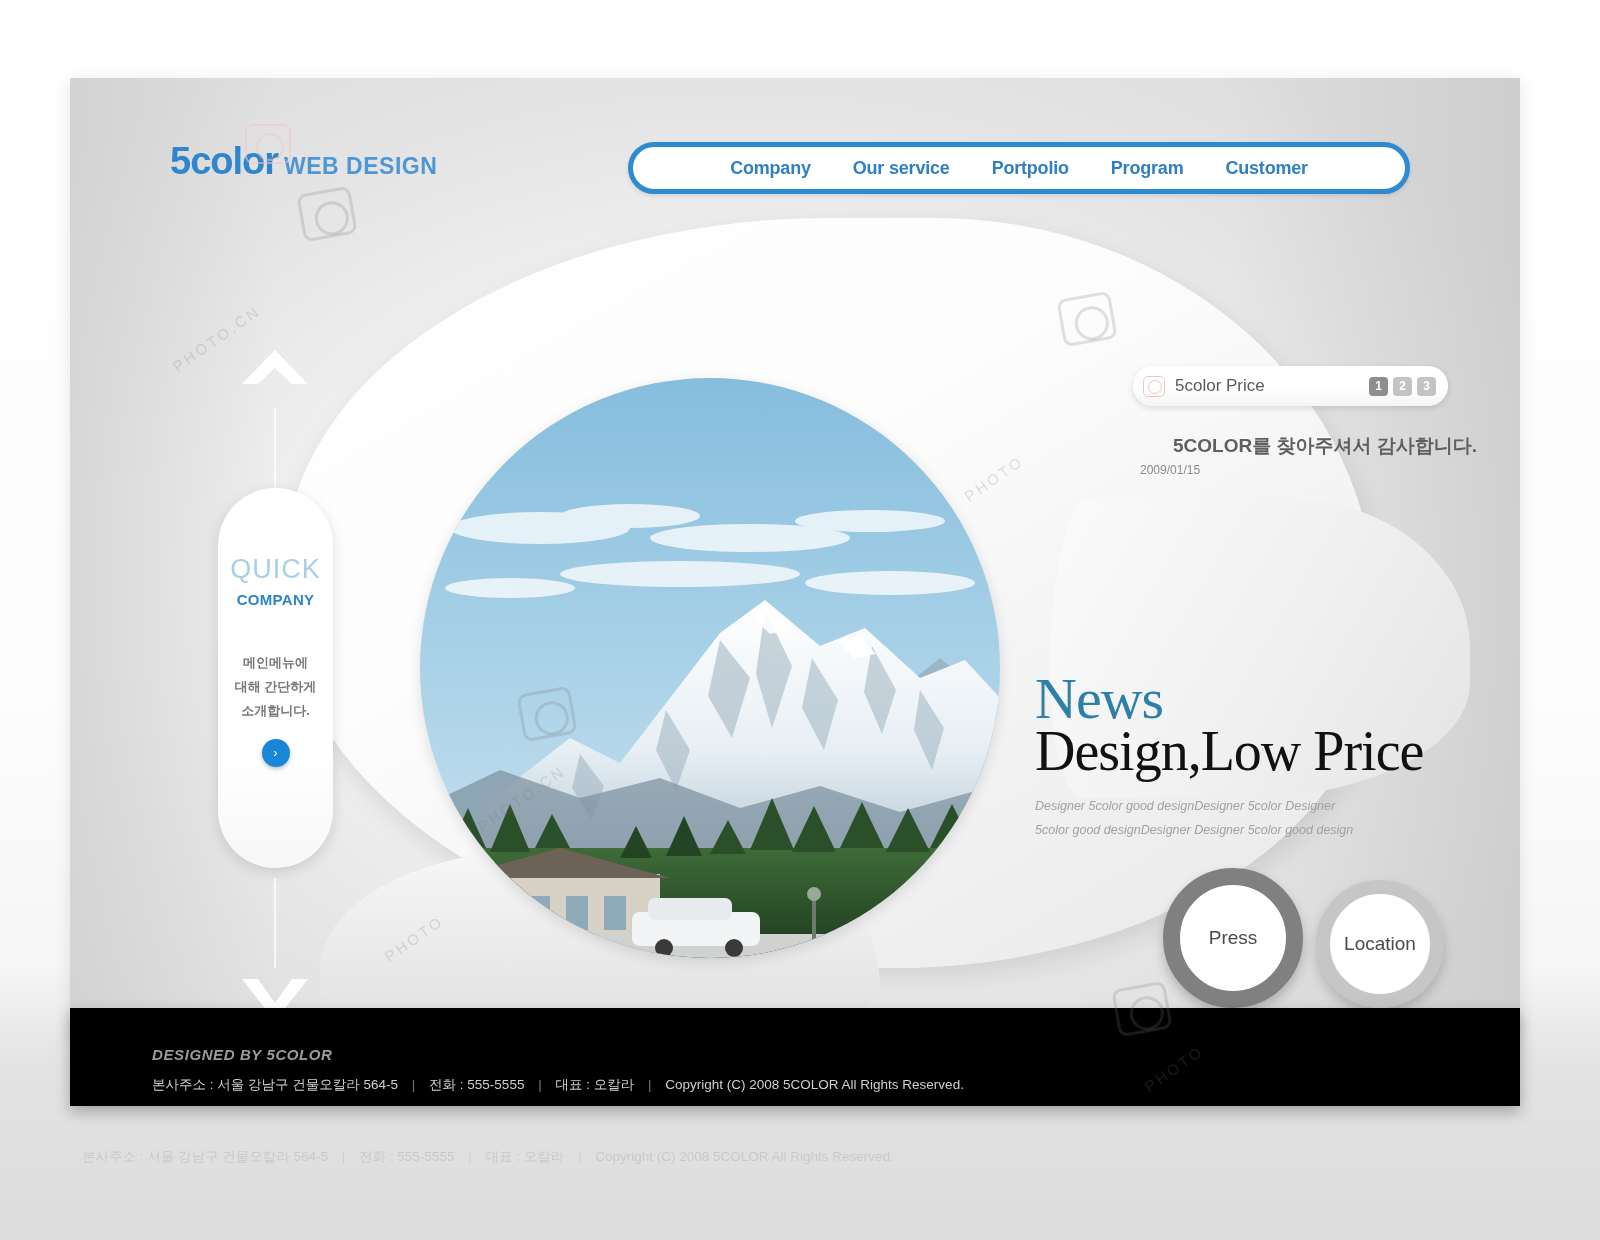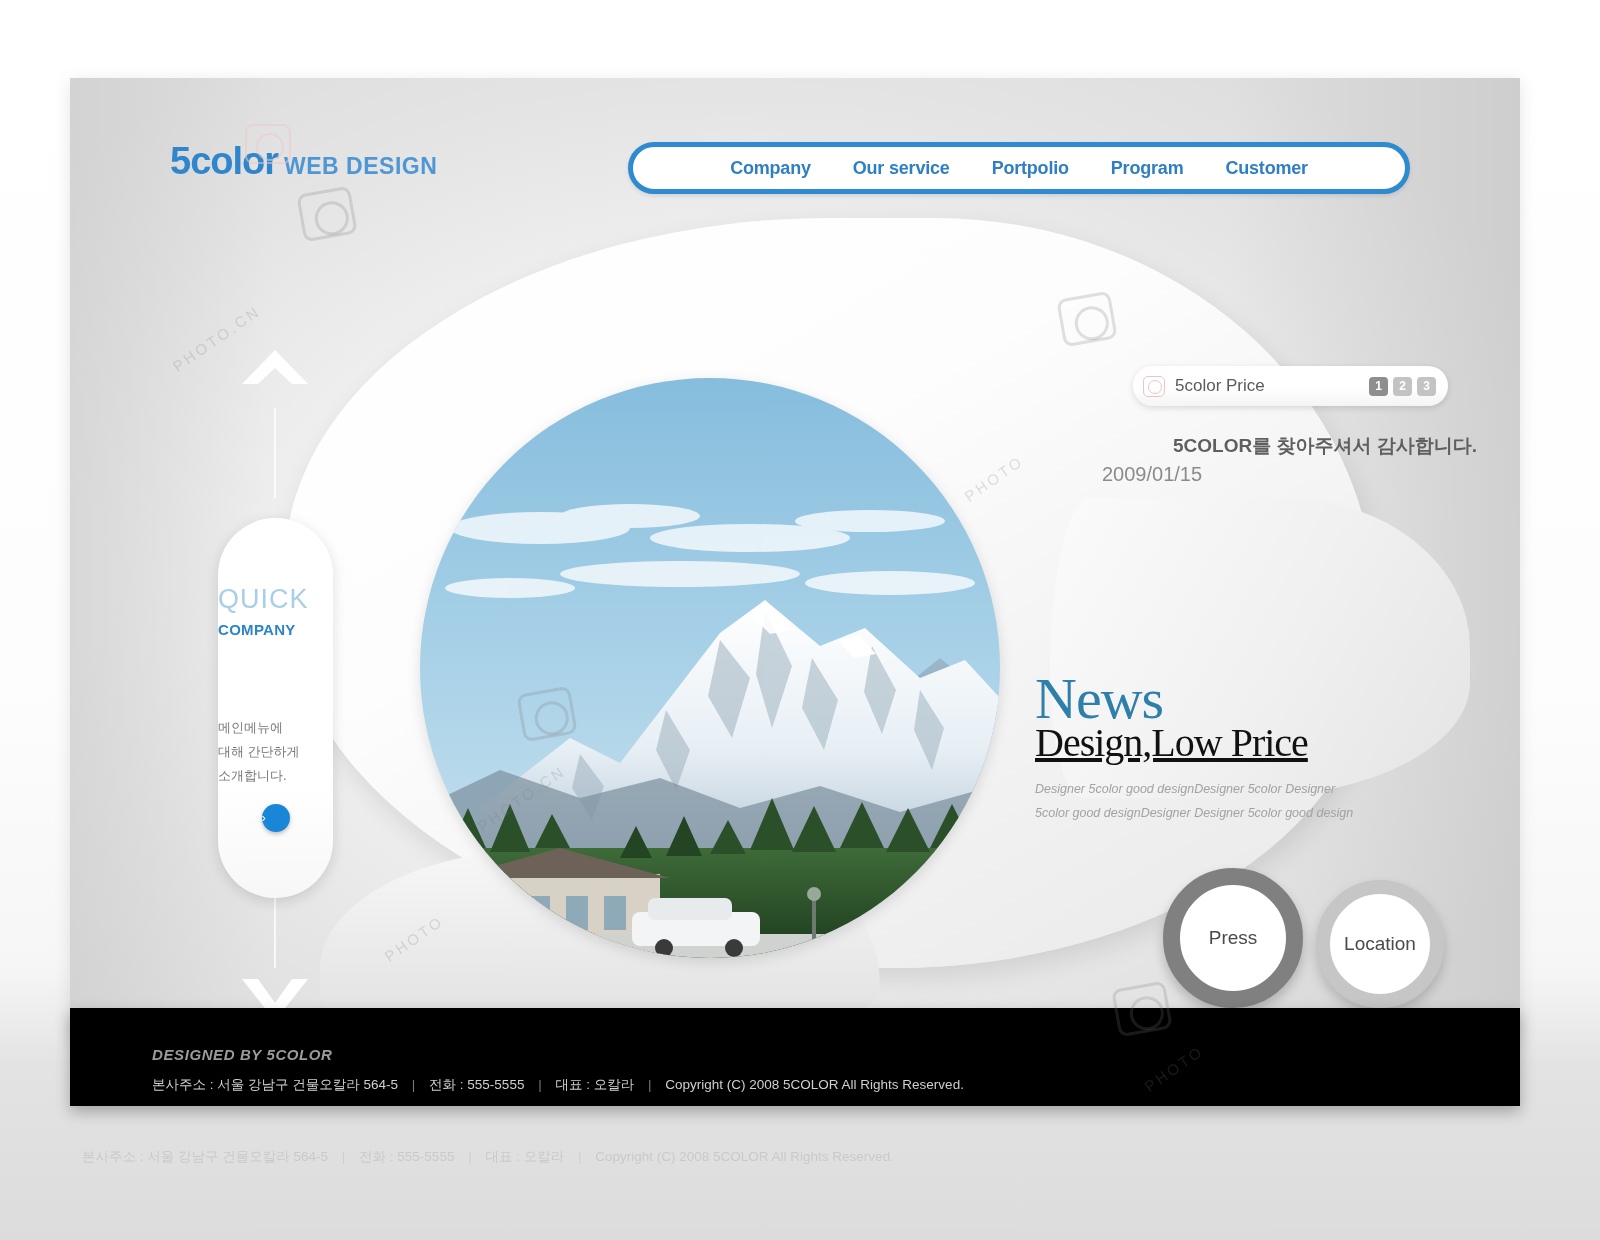--- a/index.html
+++ b/index.html
@@ -138,39 +138,39 @@
     border-radius: 50%;
     z-index: 6;
     overflow: hidden;
     box-shadow: inset 0 0 24px rgba(0,0,0,0.10), 0 4px 14px rgba(0,0,0,0.12);
   }
   .hero-photo svg { display:block; width:100%; height:100%; }
 
   
   .quick-panel {
     position: absolute;
-    left: 148px; top: 440px;
+    left: 148px; top: 410px;
     width: 115px; height: 380px;
     background: linear-gradient(to bottom,#ffffff 0%,#ffffff 70%,#f7f7f7 100%);
     border-radius: 58px;
     z-index: 7;
     box-shadow: 0 4px 14px rgba(0,0,0,0.13);
-    text-align: left;
+    text-align: center;
   }
   .quick-title {
     margin-top: 66px;
     font-size: 27px; color: #a8cfe8; letter-spacing: 1px;
   }
   .quick-sub {
     margin-top: 6px;
     font-size: 15px; font-weight: bold; color: #2c84cc; letter-spacing: .3px;
   }
   .quick-desc {
-    margin-top: 78px;
-    font-size: 13px; color: #777; line-height: 1.85;
+    margin-top: 43px;
+    font-size: 13px; color: #777; line-height: 1.85; font-weight: bold;
   }
   .quick-go {
     margin: 16px auto 0;
     width: 28px; height: 28px; border-radius: 50%;
     background: #1a86d8;
     color:#fff; font-size: 13px; line-height: 28px;
     box-shadow: 0 2px 4px rgba(0,0,0,.25);
     cursor: pointer;
   }
 
@@ -223,37 +223,36 @@
     cursor:pointer;
   }
   .pg.active { background: #8e8e8e; }
 
   .news-headline {
     position:absolute; left: 1090px; top: 355px;
     font-size: 19px; font-weight: bold; color: #5f5f5f;
     z-index: 8; white-space: nowrap; margin-left: 13px;
   }
   .news-date {
-    position:absolute; left: 1032px; top: 385px;
-    font-size: 20px; color: #8b8b8b; z-index: 8;
+    position:absolute; left: 1070px; top: 385px;
+    font-size: 12px; color: #8b8b8b; z-index: 8;
   }
 
   
   .headline {
     position:absolute; left: 965px; top: 592px; z-index: 8;
   }
   .headline .h1 {
     font-family: "Liberation Serif", "DejaVu Serif", serif;
     font-size: 58px; color: #2f7fab; line-height: 1; letter-spacing: -1px;
   }
   .headline .h2 {
     font-family: "Liberation Serif", "DejaVu Serif", serif;
-    font-size: 40px; color: #111; line-height: 1.05; margin-top: -6px;
+    font-size: 56px; color: #111; line-height: 1.05; margin-top: -6px;
     letter-spacing: -1px;
-    text-decoration: underline;
   }
   .headline .hsub {
     margin-top: 14px;
     font-size: 12.5px; font-style: italic; color: #a2a2a2; line-height: 1.9;
   }
 
   
   .circle-btn {
     position:absolute; z-index: 9;
     border-radius: 50%;

